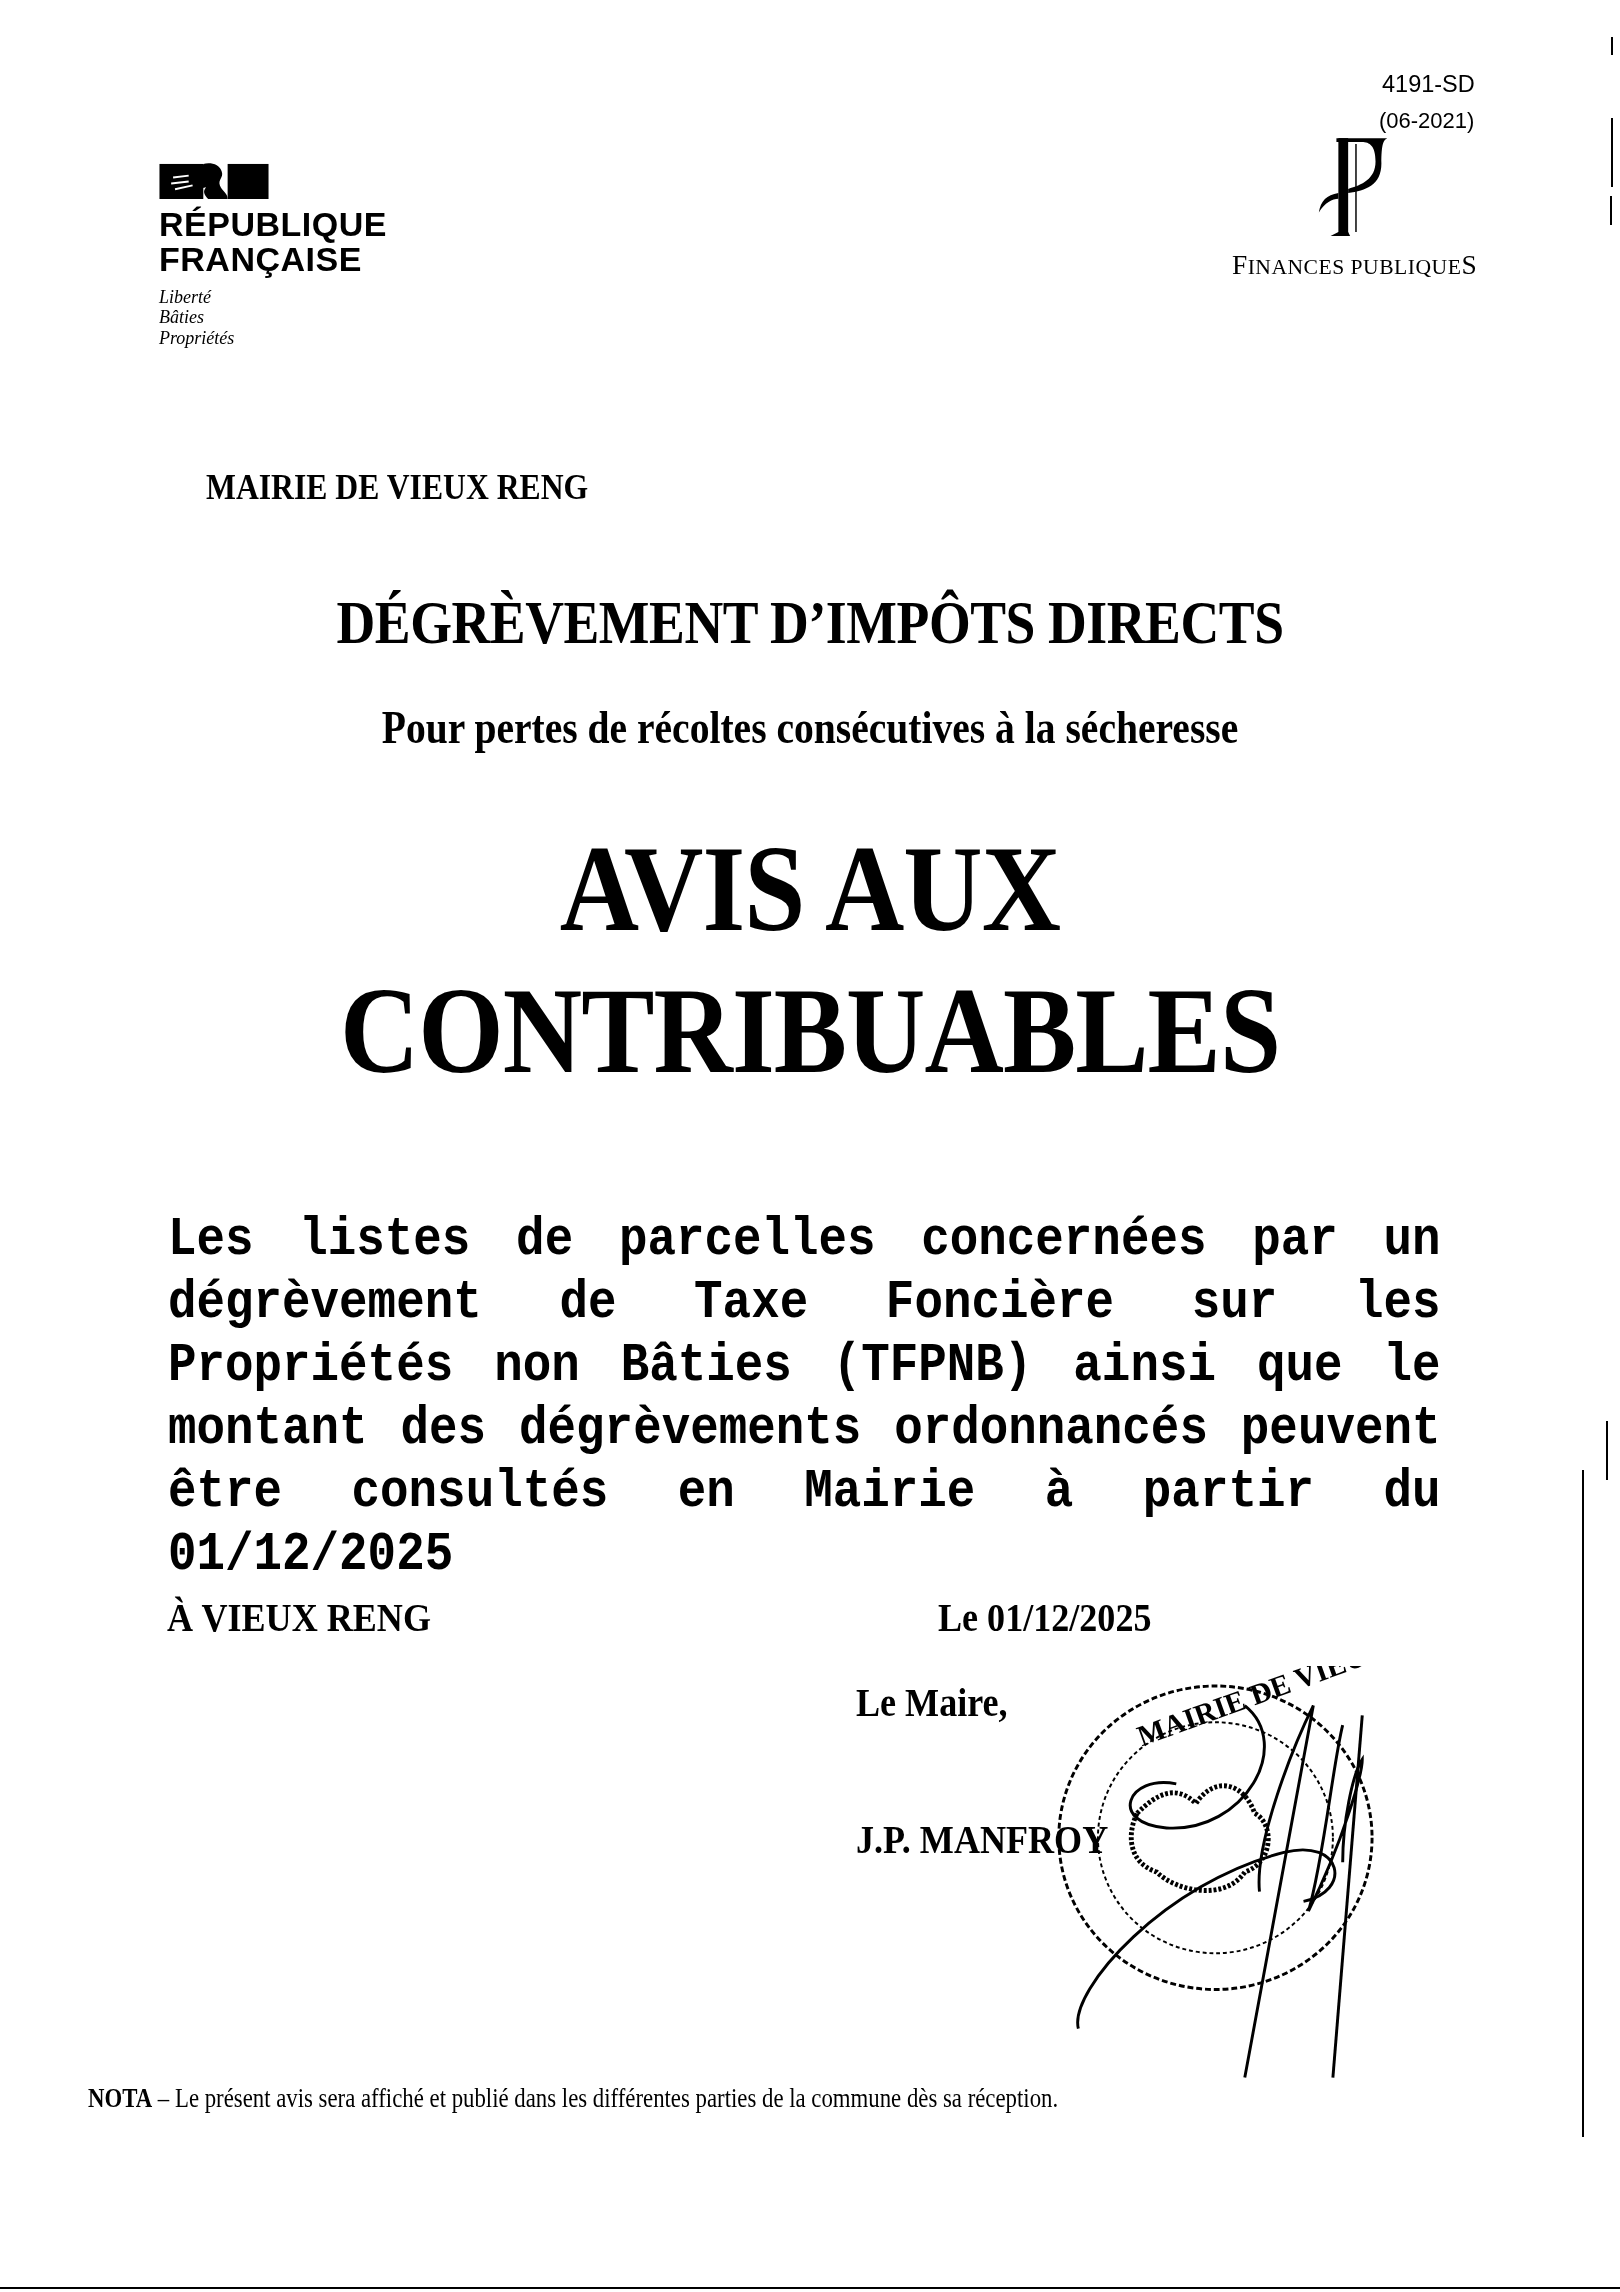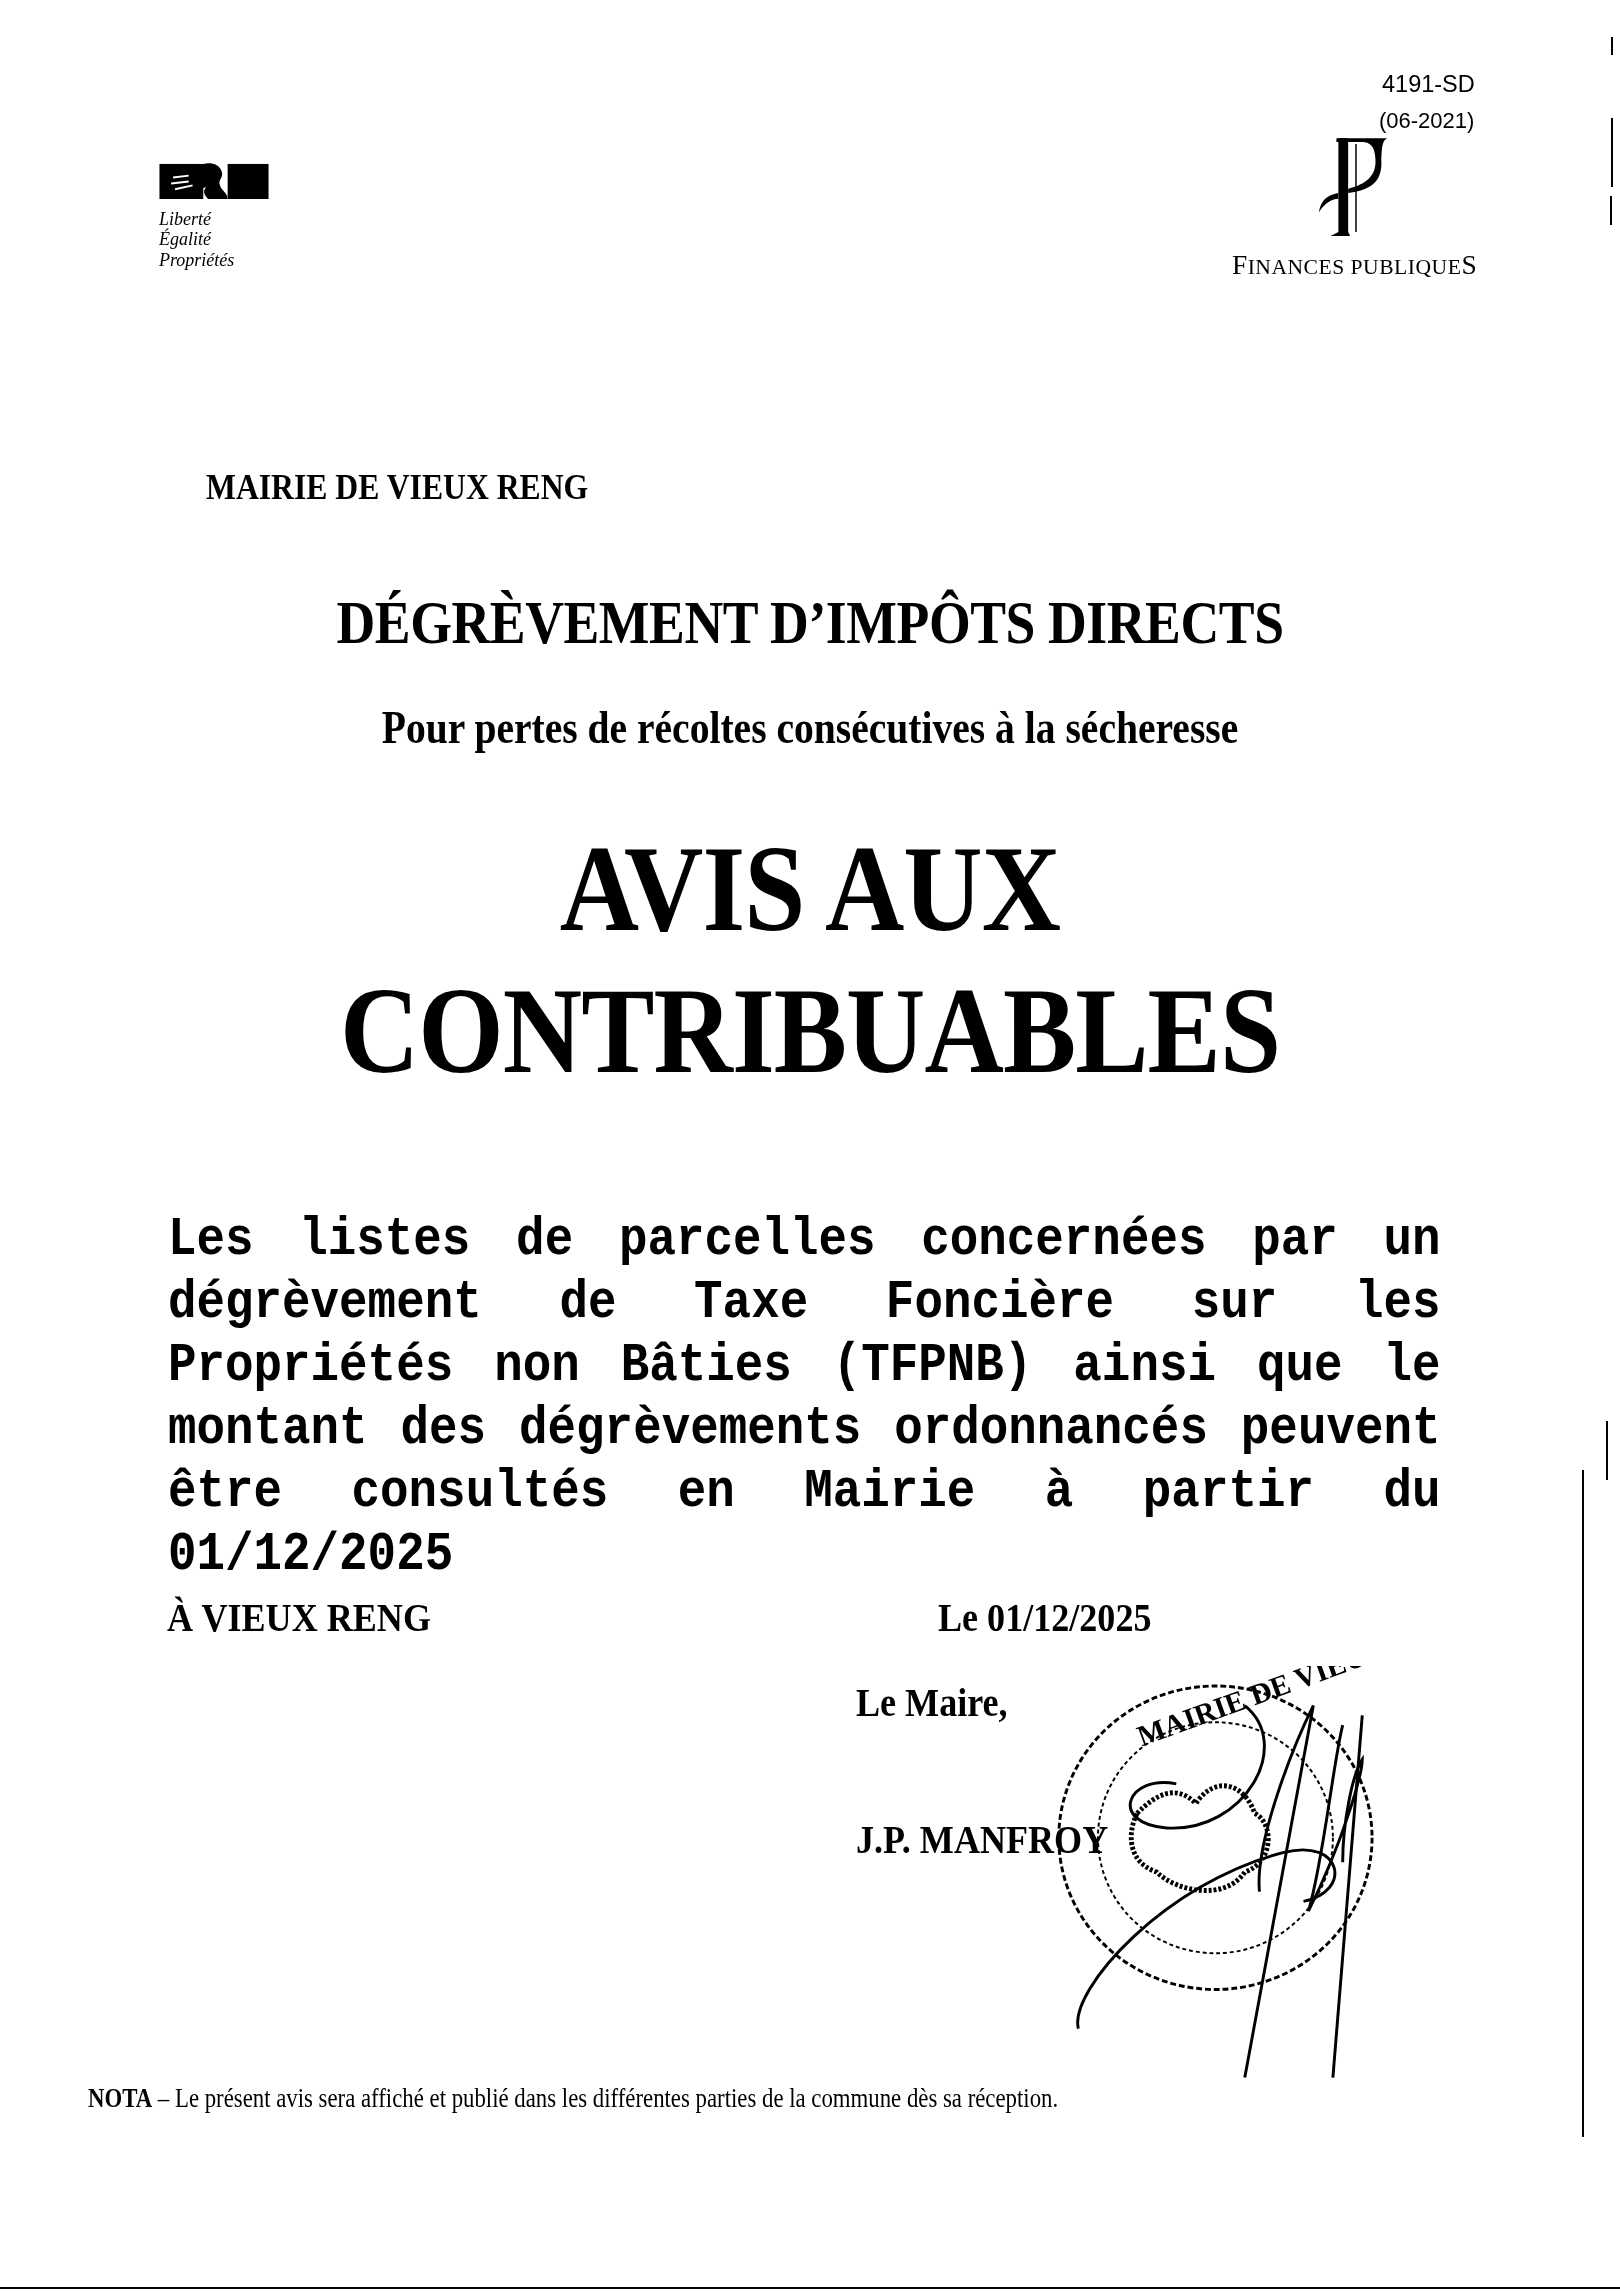--- a/index.html
+++ b/index.html
@@ -55,23 +55,27 @@
 
 <div id="rf-logo" class="abs">
   <div id="rf-flag">
     <svg width="110" height="37" viewBox="0 0 112 38">
       <rect x="0" y="2" width="45" height="36" fill="#000"></rect>
       <rect x="70" y="2" width="42" height="36" fill="#000"></rect>
       <path d="M45 2 C52 0 62 2 64 10 C66 16 60 18 62 24 C64 30 70 32 70 38 L50 38 C46 34 44 30 48 26 C40 28 30 30 24 26 C30 24 36 20 42 18 C38 14 44 8 45 2 Z" fill="#000"></path>
       <path d="M14 16 L30 14 M12 22 L30 20 M16 28 L34 24" stroke="#fff" stroke-width="2"></path>
     </svg>
   </div>
+  <div id="rf-name" class="sans">
+    <div>RÉPUBLIQUE</div>
+    <div>FRANÇAISE</div>
+  </div>
   <div id="rf-motto" class="serif">
     <div>Liberté</div>
-    <div>Égalité</div>
+    <div>Bâties</div>
     <div>Propriétés</div>
   </div>
 </div>
 
 <div id="fp-logo" class="abs serif">
   <svg id="fp-mark" width="88" height="108" viewBox="0 0 90 110">
     <rect x="28" y="4" width="10" height="100" fill="#000"></rect>
     <path d="M26 4 L78 4 C74 6 72 10 72 30 C72 52 56 58 38 60 L38 56 C52 52 66 46 66 28 C66 12 60 8 52 8 L26 8 Z" fill="#000"></path>
     <path d="M46 10 L46 100" stroke="#000" stroke-width="1.5"></path>
     <path d="M28 60 C16 62 10 68 8 80 C14 70 22 66 28 66 Z" fill="#000"></path>

